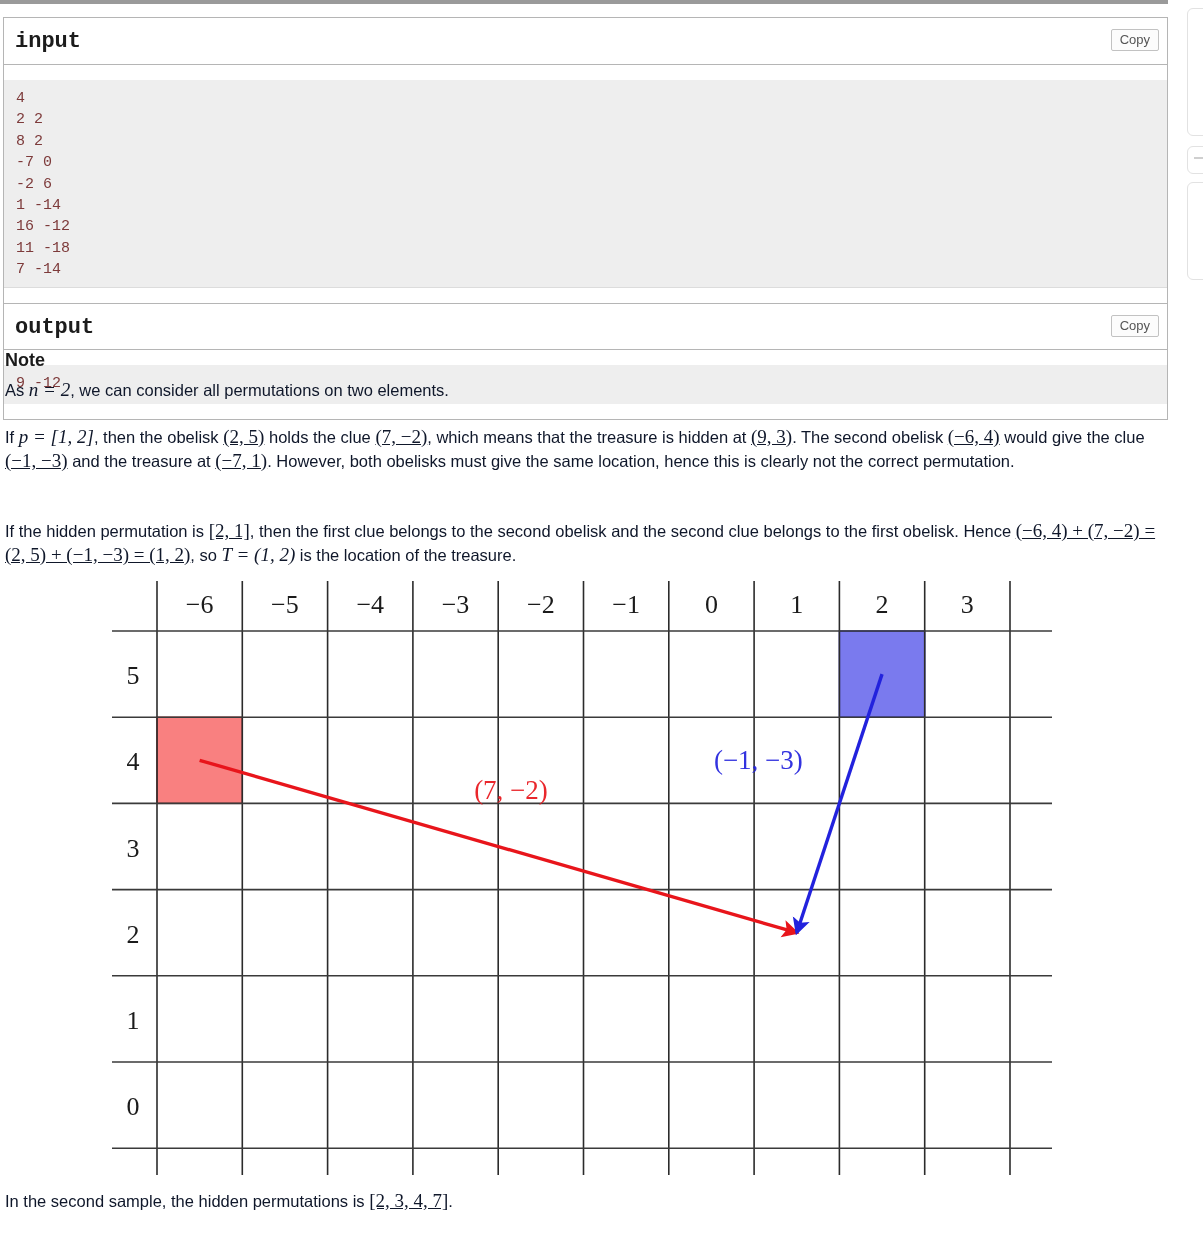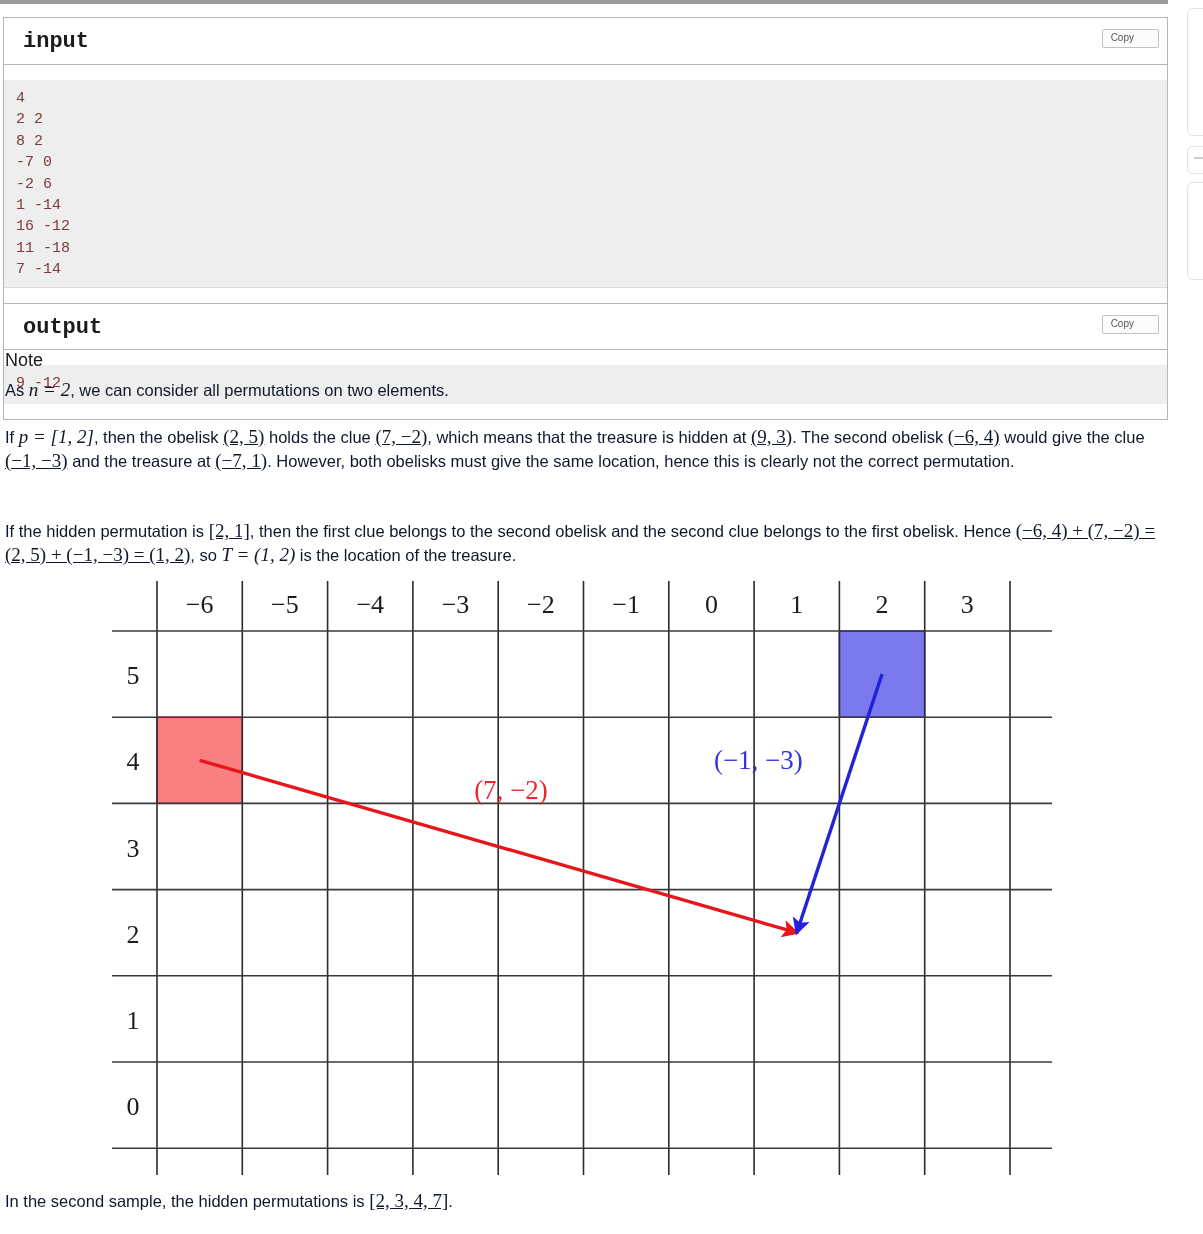--- a/index.html
+++ b/index.html
@@ -29,30 +29,29 @@
     height: 47px;
     border-bottom: 1px solid #b5b5b5;
     background: #ffffff;
   }
   .io-header.second { border-top: 1px solid #b5b5b5; text-decoration: underline; }
   .io-title {
     position: absolute; left: 11px; top: 11px;
     font-family: "Liberation Mono", monospace;
     font-size: 22px; font-weight: bold; color: #1c1c1c;
     letter-spacing: 0px;
-    margin-left: 8px;
   }
   .copy-btn {
     position: absolute; right: 8px; top: 11px;
     font-family: "Liberation Sans", sans-serif;
-    font-size: 10px; color: #555;
+    font-size: 13px; color: #555;
     background: #fcfcfc;
     border: 1px solid #c2c2c2;
     border-radius: 2px;
-    padding: 3px 24px 4px 8px;
+    padding: 3px 8px 4px 8px;
     line-height: 1;
     cursor: pointer;
   }
   .io-body {
     background: #eeeeee;
     padding: 8px 0 6px 12px;
     font-family: "Liberation Mono", monospace;
     font-size: 15px;
     line-height: 21.4px;
     color: #7d3a3a;
@@ -69,21 +68,21 @@
     background: #ffffff;
   }
   .ghost .g-line {
     position: absolute; left: 6px; top: 10px; width: 20px; height: 2px;
     background: #cfcfcf;
   }
 
   
   .note-title {
     position: absolute; left: 5px; top: 350px;
-    font-size: 18px; font-weight: normal; color: #1a1a1a;
+    font-size: 18px; font-weight: bold; color: #1a1a1a;
   }
   .para {
     position: absolute;
     font-size: 16.5px; color: #0f172a; line-height: 24px;
   }
   .p1 { left: 5px; top: 378px; width: 1150px; }
   .p2 { left: 5px; top: 425px; width: 1160px; }
   .p3 { left: 5px; top: 519px; width: 1160px; }
   .p4 { left: 5px; top: 1189px; width: 900px; }
 

